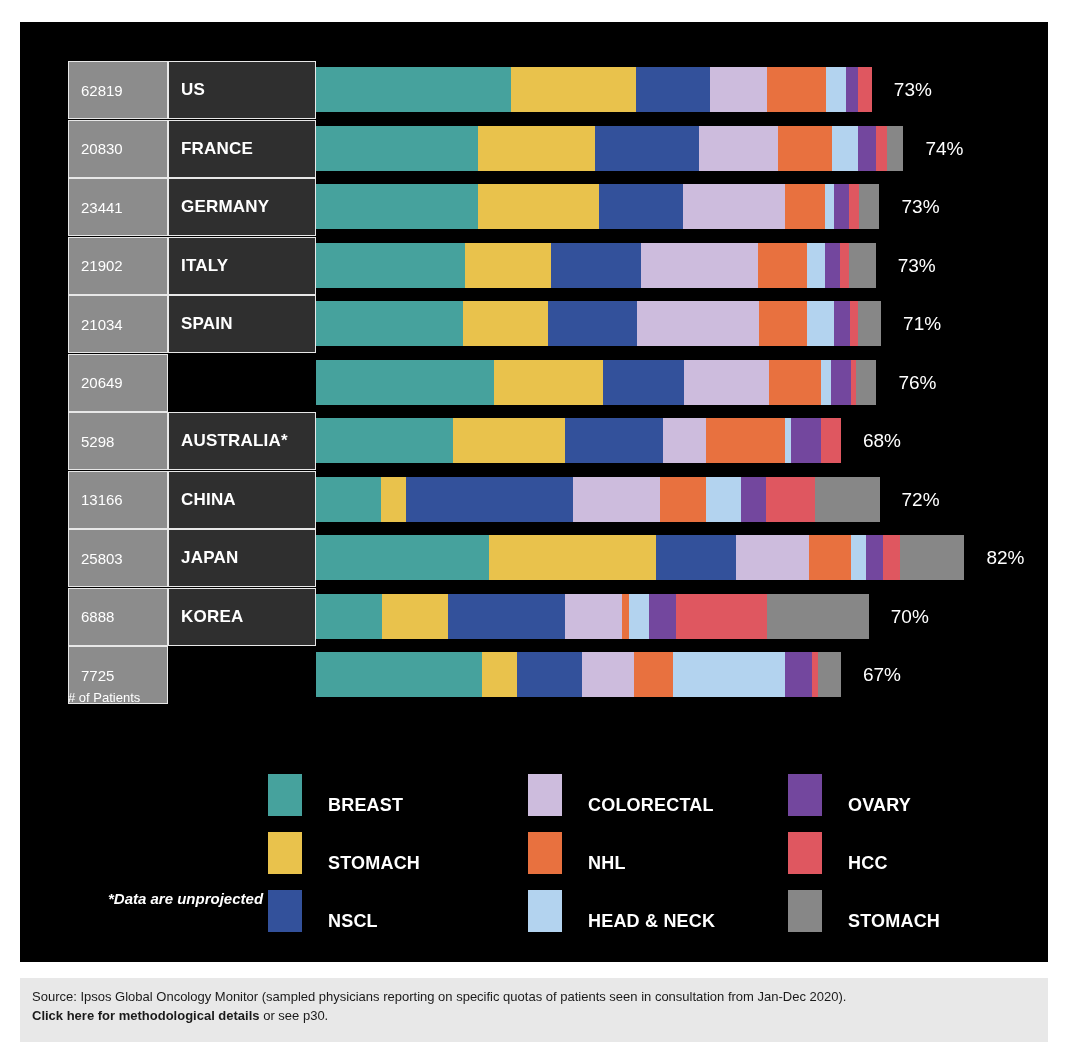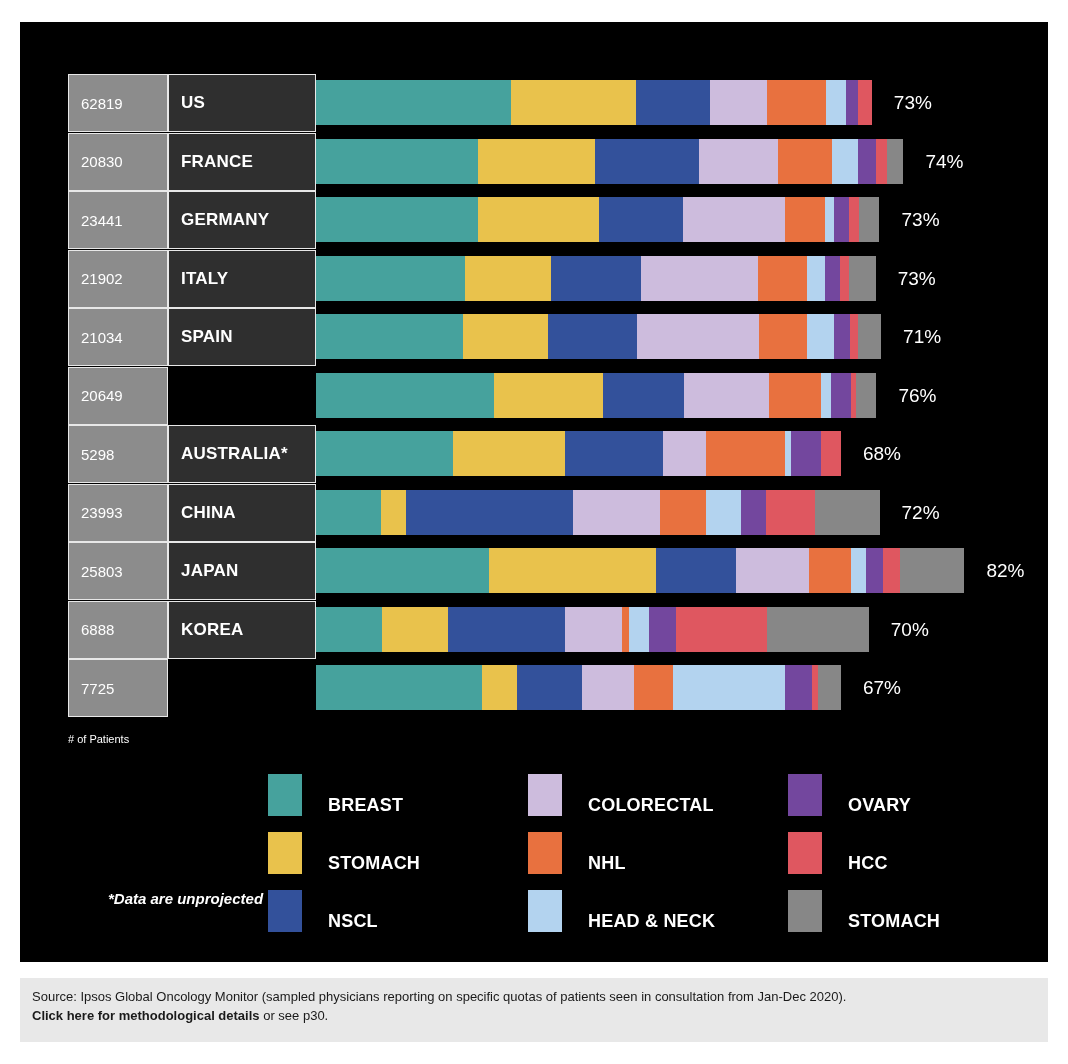--- a/index.html
+++ b/index.html
@@ -27,21 +27,21 @@
     top: 22px;
     width: 1028px;
     height: 940px;
     background: #000000;
   }
 
   
   #rows {
     position: absolute;
     left: 0;
-    top: 16px;
+    top: 3px;
     width: 1028px;
     height: 660px;
   }
   .row {
     position: absolute;
     left: 0;
     width: 1028px;
     height: 58px;
   }
   .cell-num {
@@ -96,22 +96,21 @@
     font-size: 19px;
     font-weight: normal;
   }
 
   
   #patients-label {
     position: absolute;
     left: 48px;
     top: 668px;
     color: #ffffff;
-    font-size: 11px;
-    margin-top: 43px;
+    font-size: 13px;
   }
 
   
   #unprojected {
     position: absolute;
     left: 88px;
     top: 868px;
     color: #ffffff;
     font-size: 15px;
     font-style: italic;
@@ -285,21 +284,21 @@
             <div class="seg" style="width: 97.272px; background: rgb(51, 81, 155);"></div>
             <div class="seg" style="width: 43.232px; background: rgb(205, 188, 221);"></div>
             <div class="seg" style="width: 79.516px; background: rgb(232, 113, 63);"></div>
             <div class="seg" style="width: 5.404px; background: rgb(179, 211, 239);"></div>
             <div class="seg" style="width: 30.108px; background: rgb(115, 71, 158);"></div>
             <div class="seg" style="width: 20.072px; background: rgb(223, 87, 96);"></div>
           </div>
           <div class="pct" style="left: 842.96px;">68%</div>
         </div>
         <div class="row" style="top: 445.5px;">
-          <div class="cell-num">23993</div>
+          <div class="cell-num">13166</div>
           <div class="cell-name">CHINA</div>
           <div class="bar">
             <div class="seg" style="width: 64.848px; background: rgb(70, 162, 157);"></div>
             <div class="seg" style="width: 24.704px; background: rgb(233, 194, 76);"></div>
             <div class="seg" style="width: 167.524px; background: rgb(51, 81, 155);"></div>
             <div class="seg" style="width: 87.236px; background: rgb(205, 188, 221);"></div>
             <div class="seg" style="width: 45.548px; background: rgb(232, 113, 63);"></div>
             <div class="seg" style="width: 35.512px; background: rgb(179, 211, 239);"></div>
             <div class="seg" style="width: 24.704px; background: rgb(115, 71, 158);"></div>
             <div class="seg" style="width: 48.636px; background: rgb(223, 87, 96);"></div>

